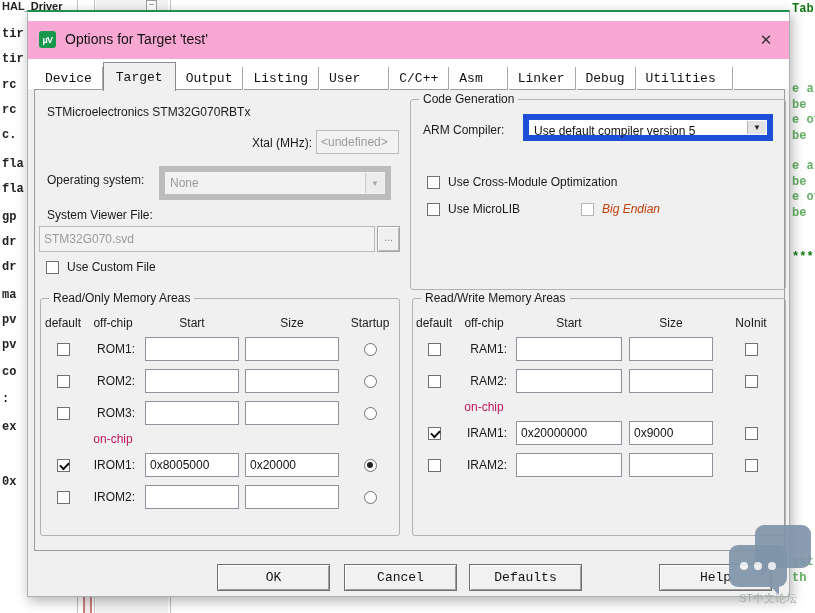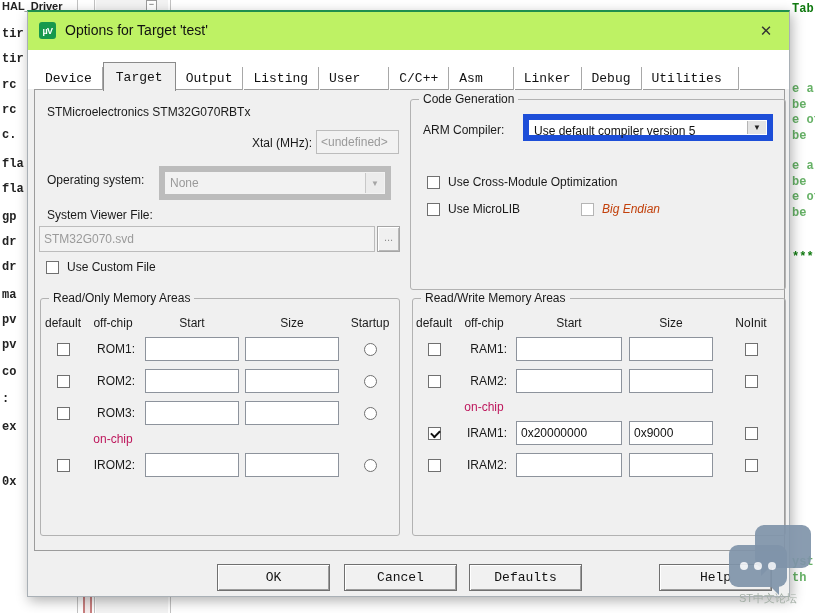--- a/index.html
+++ b/index.html
@@ -27,29 +27,29 @@
   .fr.dark{color:#117a11;}
   .bottom-line{top:598px;left:0;width:815px;}
   .bottom-line .lineno{position:absolute;left:118px;width:42px;text-align:right;color:#222;font-weight:normal;}
   
   .dialog{
     position:absolute;left:27px;top:10px;width:763px;height:587px;
     background:#f0f0f0;border:1px solid #a9b0b6;border-top:2px solid #1f8f4e;
     box-shadow:2px 4px 12px rgba(0,0,0,.30);box-sizing:border-box;z-index:10;
   }
   .dlg-top{position:absolute;top:0;left:0;right:0;height:77px;background:#ffffff;}
-  .titlebar{position:absolute;top:0;left:0;right:0;height:38px;background:#bef264;}
+  .titlebar{position:absolute;top:9px;left:0;right:0;height:38px;background:#f9a8d4;}
   .keil-icon{position:absolute;left:11px;top:10px;width:17px;height:17px;background:#17984d;border-radius:3px;color:#fff;font-size:9px;font-weight:bold;display:flex;align-items:center;justify-content:center;letter-spacing:-.5px;}
   .dlg-title{position:absolute;left:37px;top:10px;font-size:14px;color:#111;}
   .close-btn{position:absolute;right:12px;top:8px;width:22px;height:22px;font-size:15px;color:#333;display:flex;align-items:center;justify-content:center;cursor:pointer;font-family:"DejaVu Sans",sans-serif;}
   .tabs{position:absolute;left:7px;bottom:-1px;display:flex;align-items:flex-end;z-index:3;}
   .tab{height:23px;padding:0 10px;display:flex;align-items:center;font-family:"Liberation Mono",monospace;font-size:13px;color:#111;border-right:1px solid #a8a8a8;box-shadow:1px 0 0 #fff;cursor:pointer;background:transparent;}
   .tab.active{height:28px;background:#f0f0f0;border:1px solid #8a8a8a;border-bottom:none;margin-bottom:-1px;padding:0 12px;box-shadow:none;}
   .tab:nth-child(5){padding-right:28px;}
-  .tab:nth-child(7){padding-right:30px;}
+  .tab:nth-child(7){padding-right:24px;}
   .tab:nth-child(10){padding-right:16px;}
   .page{position:absolute;left:6px;top:77px;width:751px;height:462px;background:#f0f0f0;border:1px solid #9c9c9c;box-sizing:border-box;}
   .lab{font-size:12px;color:#1a1a1a;position:absolute;white-space:nowrap;}
   .tin{box-sizing:border-box;border:1px solid #8d939c;background:#fff;font-family:"Liberation Sans",sans-serif;font-size:12px;color:#111;padding:1px 4px;height:24px;}
   .tin.dis{background:#f2f2f2;color:#9a9a9a;border-color:#bcbcbc;}
   .browse-btn{position:absolute;box-sizing:border-box;background:#f0f0f0;border:1px solid #a5a5a5;box-shadow:inset 1px 1px 0 #fff,inset -1px -1px 0 #b8b8b8;color:#8f8f8f;font-size:11px;text-align:center;line-height:20px;}
   .combo{position:absolute;box-sizing:border-box;border:6px solid #1d4ed8;background:#fff;font-size:12px;color:#111;}
   .combo .val{position:absolute;left:5px;top:4px;white-space:nowrap;}
   .combo .arrowbox{position:absolute;top:1px;right:1px;bottom:1px;width:18px;background:#e4e4e4;border-left:1px solid #b5b5b5;display:flex;align-items:center;justify-content:center;}
   .combo .arrow{font-size:8px;color:#222;}
@@ -237,20 +237,27 @@
         <span class="cb"></span>
         <span class="lbl">ROM3:</span>
         <input class="tin" value="" style="">
         <input class="tin" value="" style="">
         <span class="radio"></span>
       </div>
       <div class="mgrid onchip">
         <span>on-chip</span>
       </div>
       <div class="mgrid mrow">
+        <span class="cb on"></span>
+        <span class="lbl">IROM1:</span>
+        <input class="tin" value="0x8005000" style="">
+        <input class="tin" value="0x20000" style="">
+        <span class="radio on"></span>
+      </div>
+      <div class="mgrid mrow">
         <span class="cb"></span>
         <span class="lbl">IROM2:</span>
         <input class="tin" value="" style="">
         <input class="tin" value="" style="">
         <span class="radio"></span>
       </div>
     </div>
 
     <div class="group rw" style="left:377px;top:208px;width:374px;height:238px">
       <span class="legend">Read/Write Memory Areas</span>

